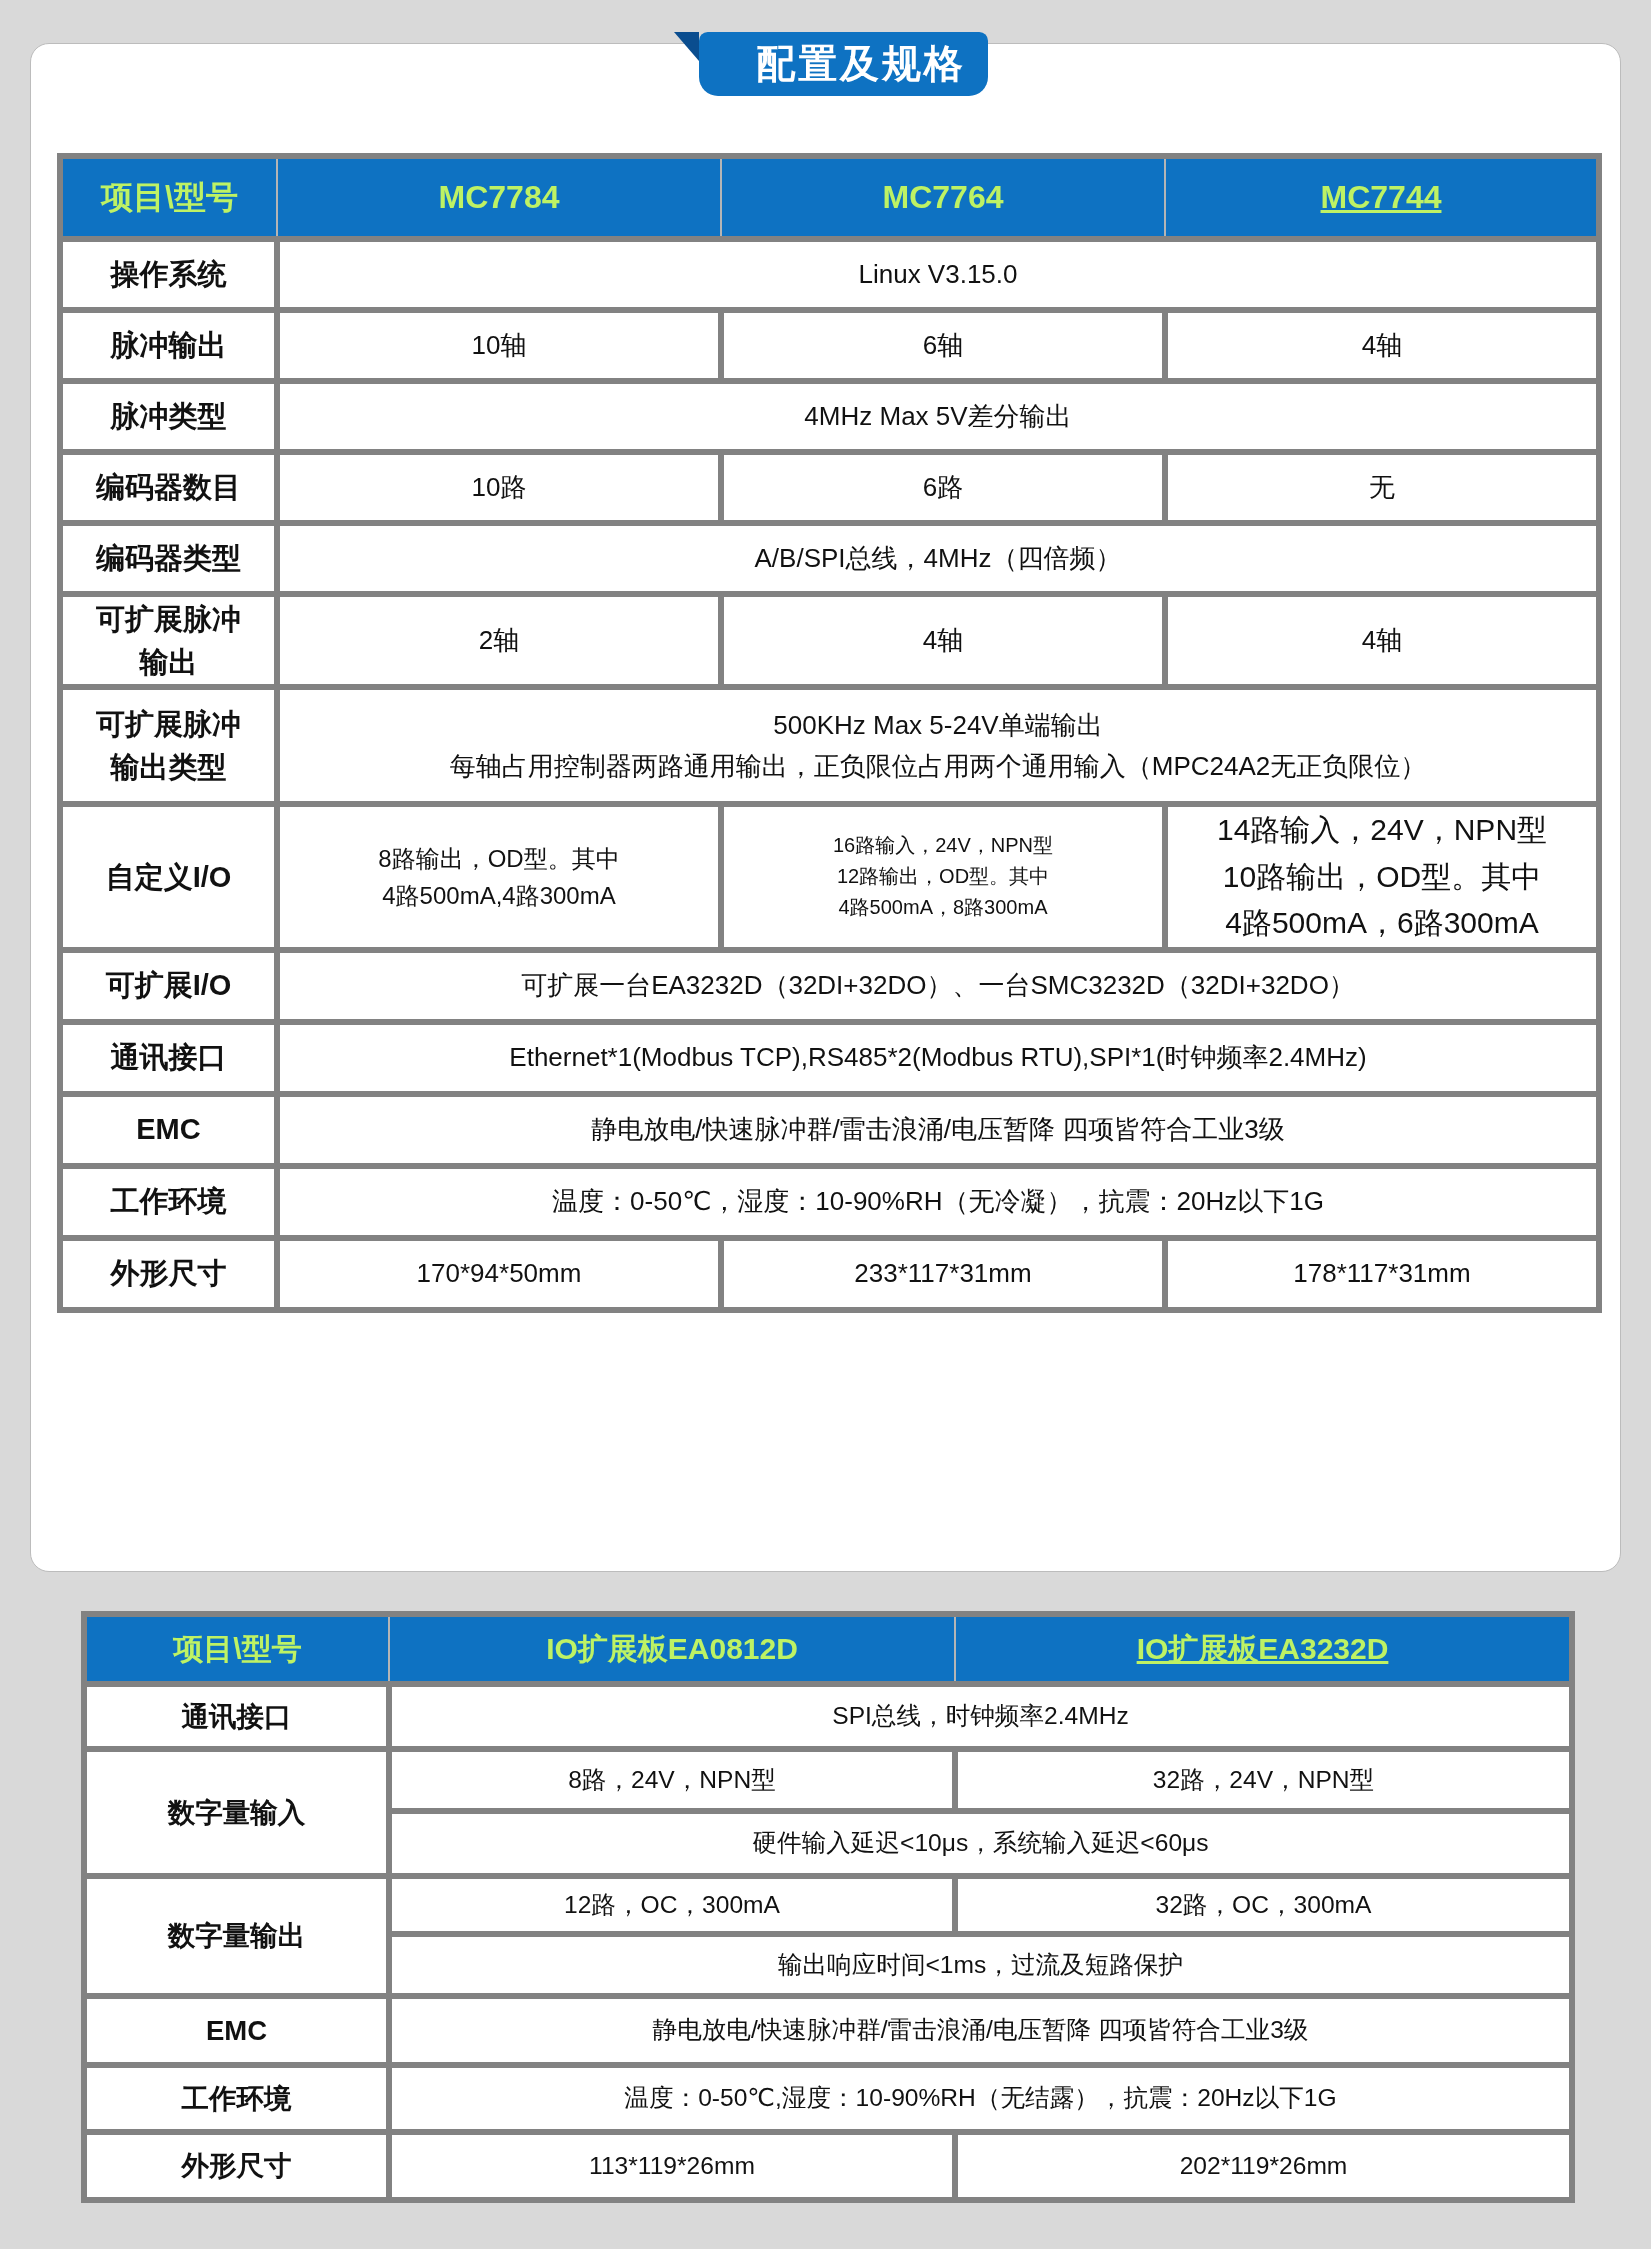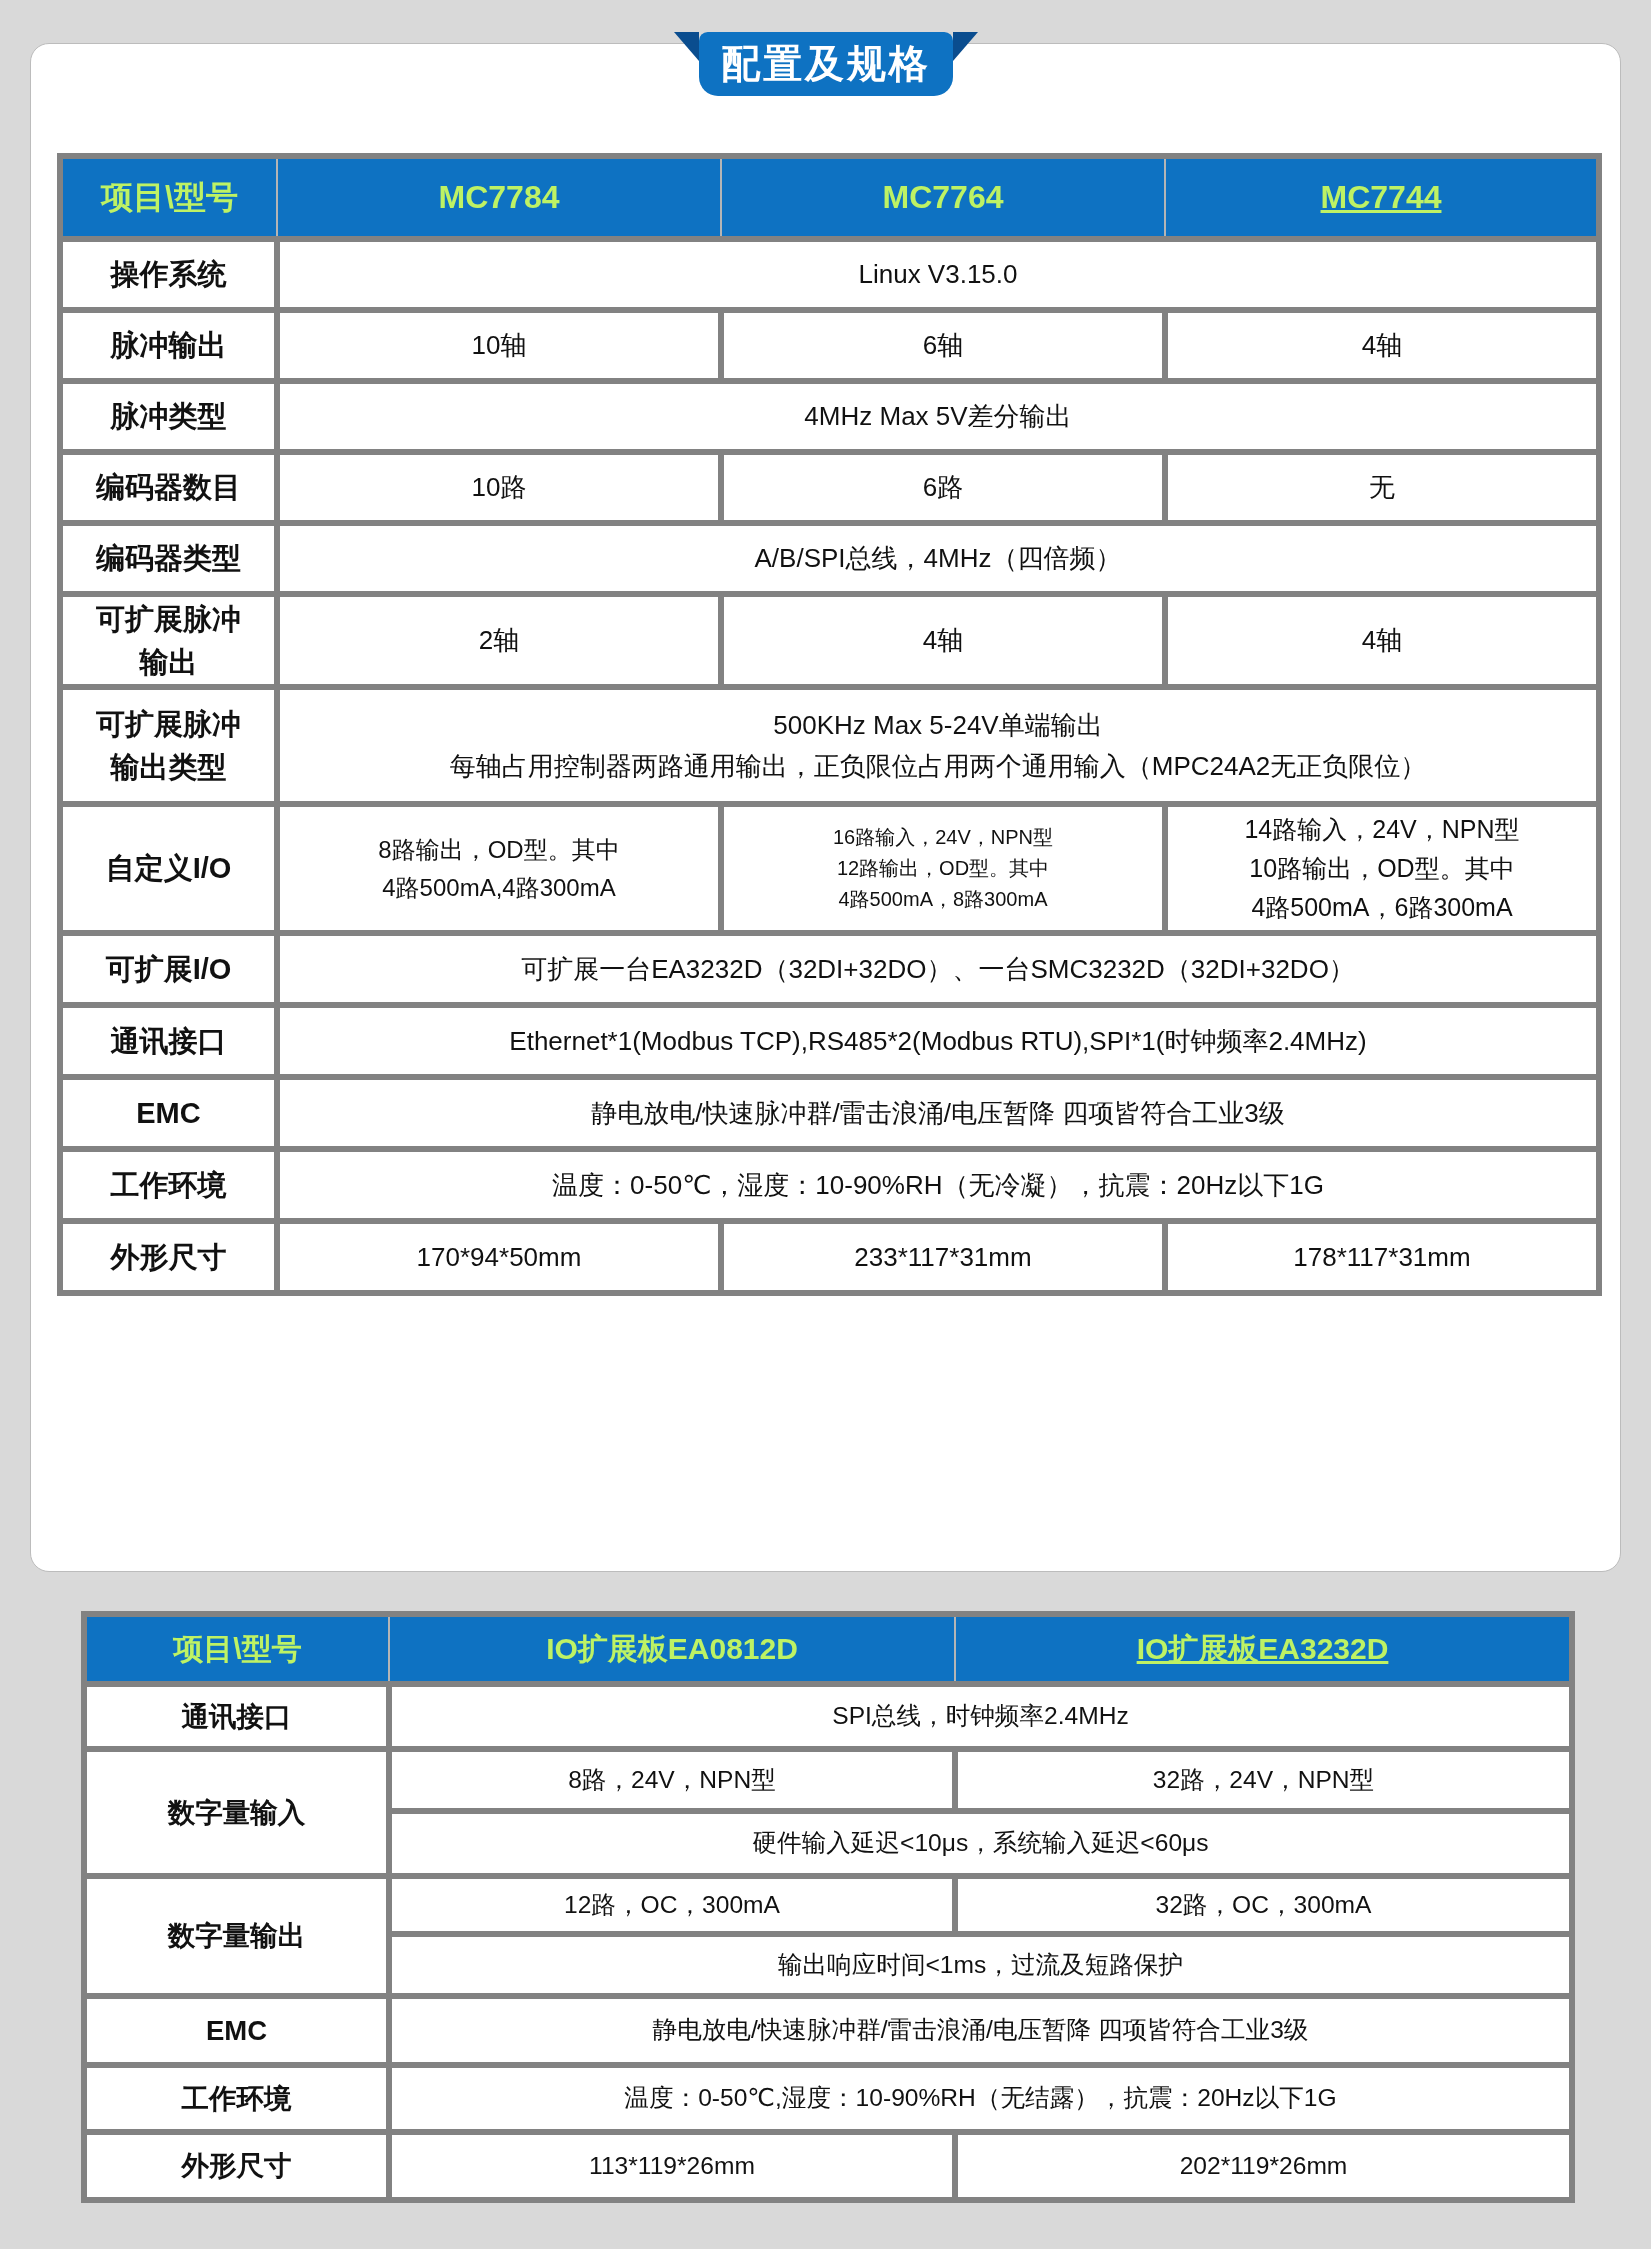--- a/index.html
+++ b/index.html
@@ -30,20 +30,21 @@
   .ribbon .fold-l{left:674px;clip-path:polygon(0 0,100% 0,100% 100%);}
   .ribbon .fold-r{left:953px;clip-path:polygon(0 0,100% 0,0 100%);}
   .ribbon-body{
     position:absolute;left:699px;top:32px;
     width:254px;height:64px;
     background:#0e72c2;
     border-radius:8.7px 8.7px 19px 19px;
     color:#ffffff;font-size:39px;font-weight:bold;
     text-align:center;line-height:64px;
     letter-spacing:2.9px;
+    padding-left:35px;
   }
   
   table.t{
     position:absolute;
     border-collapse:collapse;
     table-layout:fixed;
   }
   table.t td, table.t th{
     border:6.5px solid #828282;
     background:#ffffff;
@@ -137,21 +138,21 @@
       <td colspan="3" class="small-line">500KHz Max 5-24V单端输出
 每轴占用控制器两路通用输出，正负限位占用两个通用输入（MPC24A2无正负限位）</td>
     </tr>
     <tr style="height:129px">
       <td class="lbl">自定义I/O</td>
       <td class="small-line" style="font-size:24px">8路输出，OD型。其中
 4路500mA,4路300mA</td>
       <td class="small-line" style="font-size:20px">16路输入，24V，NPN型
 12路输出，OD型。其中
 4路500mA，8路300mA</td>
-      <td class="small-line" style="font-size:25px">14路输入，24V，NPN型
+      <td class="small-line" style="font-size:30px">14路输入，24V，NPN型
 10路输出，OD型。其中
 4路500mA，6路300mA</td>
     </tr>
     <tr style="height:72px">
       <td class="lbl">可扩展I/O</td>
       <td colspan="3">可扩展一台EA3232D（32DI+32DO）、一台SMC3232D（32DI+32DO）</td>
     </tr>
     <tr style="height:72px">
       <td class="lbl">通讯接口</td>
       <td colspan="3">Ethernet*1(Modbus TCP),RS485*2(Modbus RTU),SPI*1(时钟频率2.4MHz)</td>

